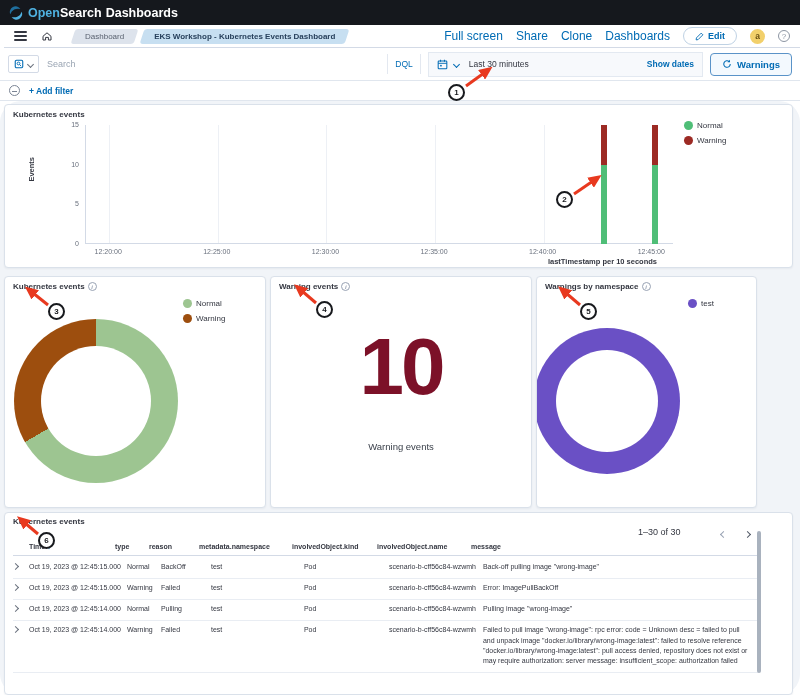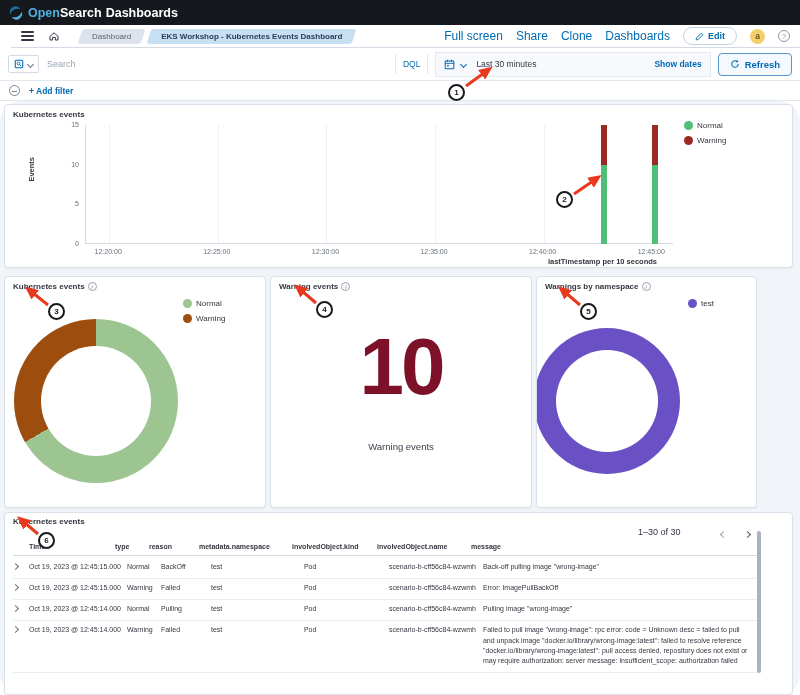--- a/index.html
+++ b/index.html
@@ -7,21 +7,21 @@
   .page { position: relative; width: 800px; height: 695px; overflow: hidden;
           background: #fff; font-family: "Liberation Sans", sans-serif; color:#343741; }
 
   
   .topbar { position:absolute; left:0; top:0; right:0; height:25px; background:#15181d;
             display:flex; align-items:center; padding:0 9px; z-index:5; }
   .logo { display:flex; align-items:center; gap:5px; font-size:12.5px; font-weight:bold; color:#fff; }
   .logo .lo { color:#4fb1e0; } .logo .ls { color:#fff; } .logo .ld { color:#fff; margin-left:4px; font-weight:bold;}
 
   
-  .navbar { position:absolute; left:11px; top:25px; right:0; height:23px; background:#fff;
+  .navbar { position:absolute; left:4px; top:25px; right:0; height:23px; background:#fff;
             border-bottom:1px solid #d3dae6; display:flex; align-items:center; padding:0 10px; z-index:5; }
   .burger { width:13px; height:10px; display:flex; flex-direction:column; justify-content:space-between; cursor:pointer; }
   .burger i { display:block; height:1.6px; background:#343741; border-radius:1px; }
   .homeicon { margin-left:14px; display:flex; }
   .crumbs { display:flex; align-items:center; margin-left:20px; gap:6px; }
   .crumb { position:relative; font-size:8px; padding:3px 12px; color:#5a6270; }
   .crumb::before { content:""; position:absolute; inset:0; transform:skewX(-18deg); border-radius:3px; background:#dde3ec; z-index:-1; }
   .crumb.active { color:#27405c; font-weight:bold; }
   .crumb.active::before { background:#c7dff1; }
   .nav-right { margin-left:auto; display:flex; align-items:center; gap:13px; }
@@ -196,21 +196,21 @@
       </svg>
       <span class="chev blue"></span>
       <span class="timerange">Last 30 minutes</span>
       <span class="showdates">Show dates</span>
     </div>
     <button class="refreshbtn">
       <svg width="10" height="10" viewBox="0 0 16 16">
         <path d="M13.2 8 A5.2 5.2 0 1 1 11.5 4.2" fill="none" stroke="#006bb4" stroke-width="1.7"></path>
         <path d="M12.8 1.2 V5.2 H8.8 Z" fill="#006bb4"></path>
       </svg>
-      <span>Refresh</span>
+      <span>Warnings</span>
     </button>
   </div>
 
   <div class="filterrow">
     <span class="filtericon"></span>
     <span class="addfilter">+ Add filter</span>
   </div>
 
   <main class="dash">
 

